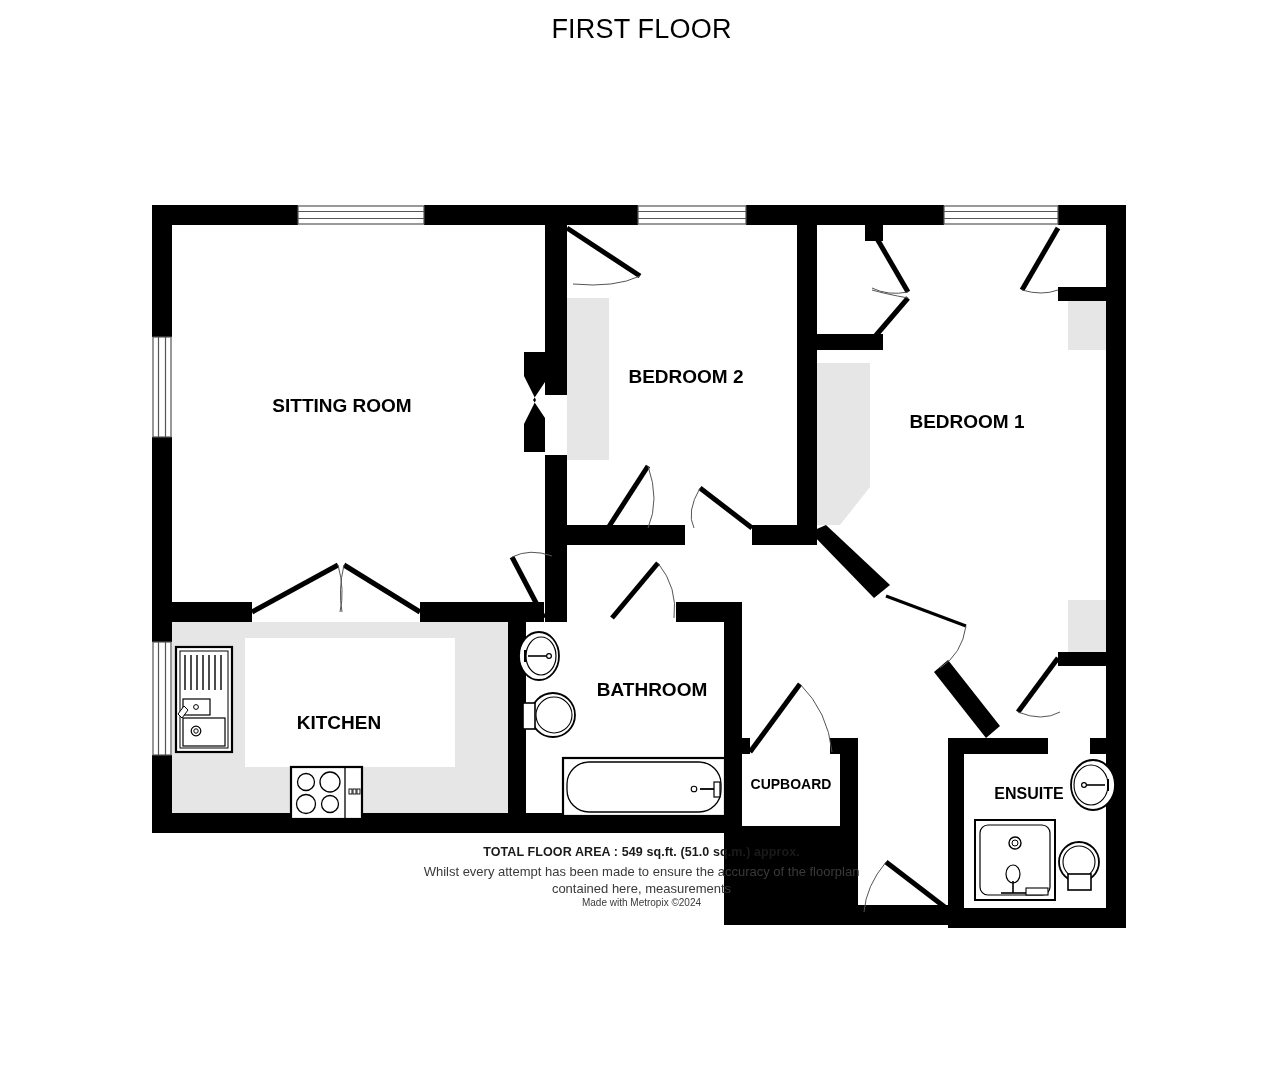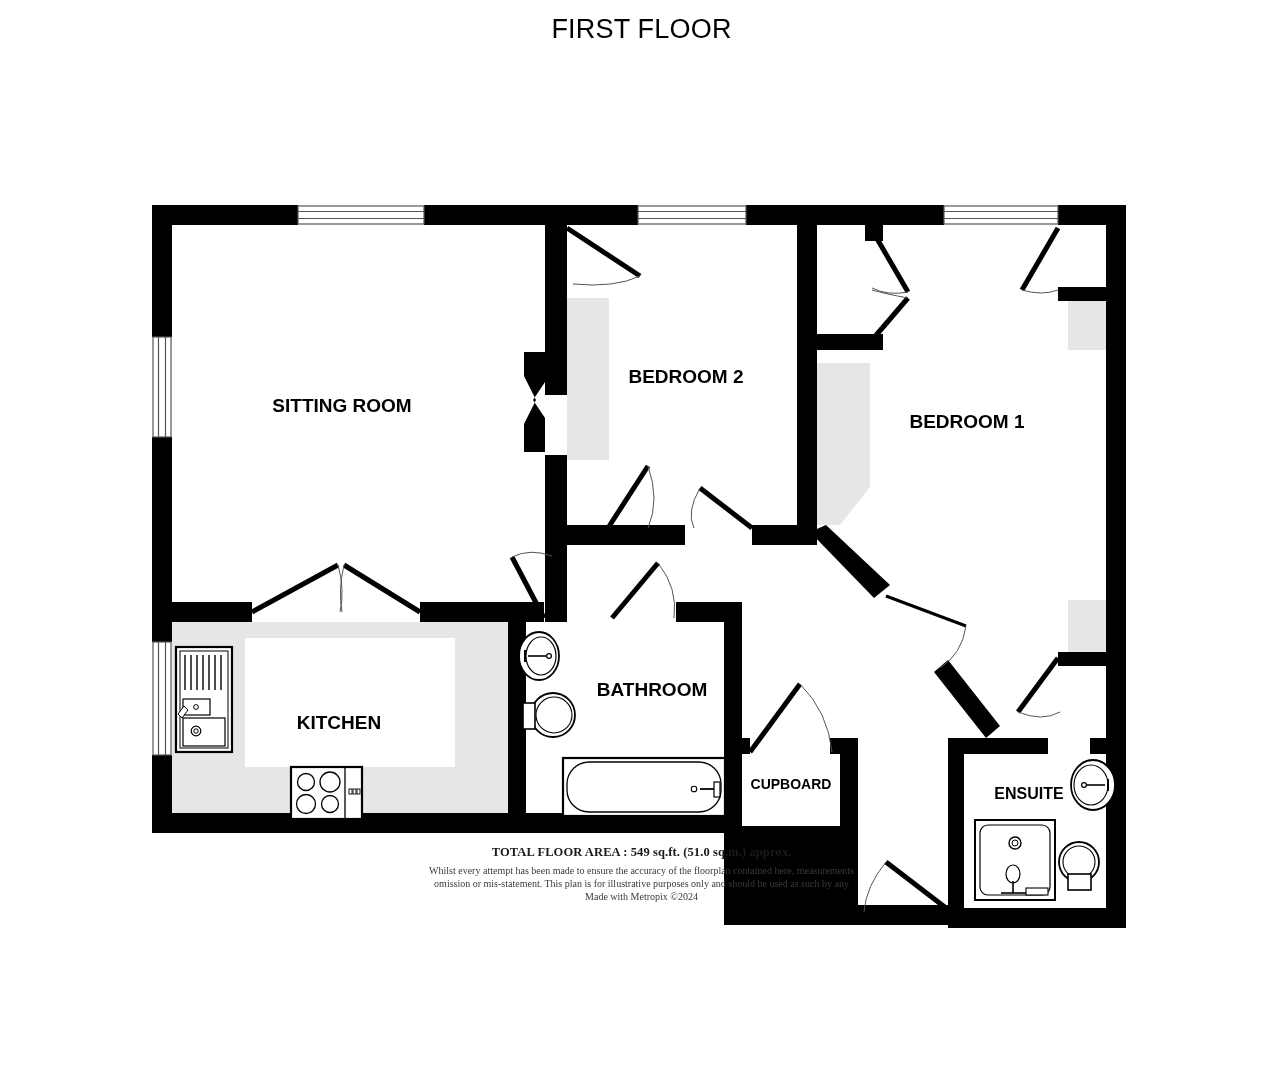--- a/index.html
+++ b/index.html
@@ -62,31 +62,30 @@
     text-anchor: middle;
     dominant-baseline: middle;
   }
   
   .footer {
     position: absolute;
     left: 0;
     top: 845px;
     width: 1283px;
     text-align: center;
-    font-family: Liberation Serif, serif;
   }
   .footer .total {
     font-size: 12.5px;
     font-weight: bold;
     letter-spacing: 0.1px;
     margin: 0 0 5px 0;
     color: #1a1a1a;
   }
   .footer .disclaimer {
-    font-size: 10px;
+    font-size: 13px;
     line-height: 1.28;
     color: #3a3a3a;
     width: 470px;
     margin: 0 auto;
   }
   .footer .madewith {
     font-size: 10px;
     line-height: 1.28;
     color: #3a3a3a;
     margin: 0;
@@ -379,18 +378,17 @@
         <text class="room-label" x="1029" y="795" font-size="16">ENSUITE</text>
       </g>
 
     </svg>
   </div>
 
   <div class="footer">
     <p class="total">TOTAL FLOOR AREA : 549 sq.ft. (51.0 sq.m.) approx.</p>
     <div class="disclaimer">
       <div>Whilst every attempt has been made to ensure the accuracy of the floorplan contained here, measurements</div>
-      <div>omission or mis-statement. This plan is for illustrative purposes only and should be used as such by any</div>
     </div>
     <p class="madewith">Made with Metropix ©2024</p>
   </div>
 
 </div>
 
 </body></html>

